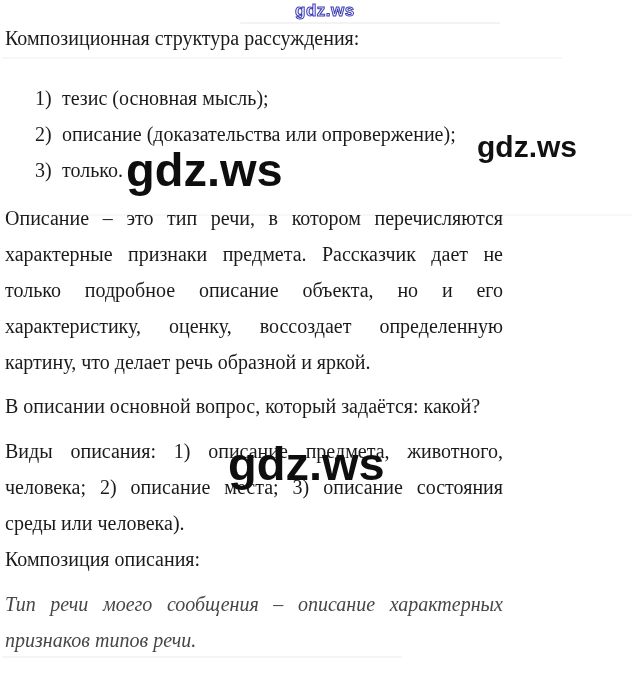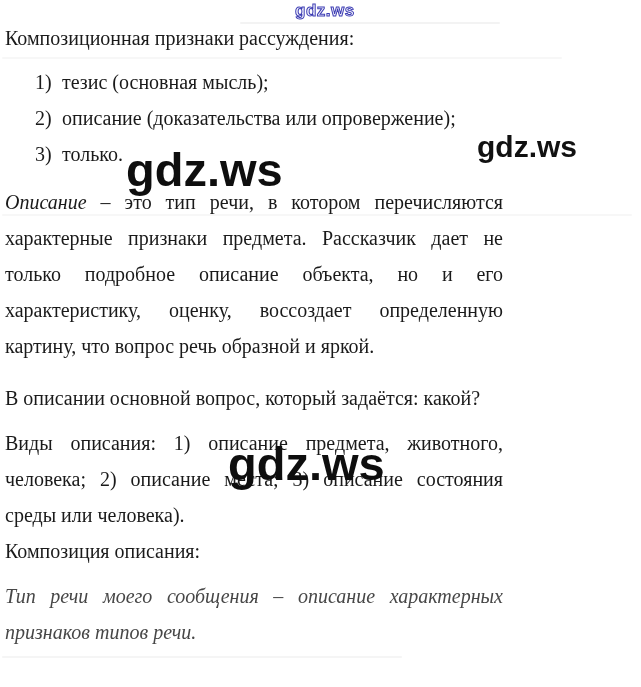--- a/index.html
+++ b/index.html
@@ -15,37 +15,37 @@
     position: relative;
     width: 507px; height: 687px;
     box-sizing: border-box;
     padding: 20px 4px 0 5px;
     background: #ffffff;
   }
   
   p { margin: 0; font-size: 20px; line-height: 36px; }
   .heading { text-align: left; }
   .justify { text-align: justify; }
-  .lead-italic { font-style: italic; }
+  .lead-italic { }
   .conclusion {
     font-style: italic;
     color: #474747;
     margin-top: 9px;
   }
   .olist { margin: 0; }
   .olist .li {
     font-size: 20px;
     line-height: 36px;
     padding-left: 30px;
   }
   .olist.wide .li { line-height: 37px; }
   .olist .num { display: inline-block; width: 27px; }
-  .m-list1 { margin-top: 8px; }
+  .m-list1 { margin-top: 24px; }
   .m-desc { margin-top: 12px; }
-  .m-question { margin-top: 16px; }
+  .m-question { margin-top: 8px; }
   .m-types { margin-top: 9px; }
   .m-head2 { margin-top: 0; }
   .m-list2 { margin-top: 7px; }
   
   .wm {
     position: absolute;
     font-family: "Liberation Sans", sans-serif;
     line-height: 1;
     white-space: nowrap;
     pointer-events: none;
@@ -92,35 +92,35 @@
   <div class="wm wm-top">gdz.ws</div>
   <div class="wm wm-left-large">gdz.ws</div>
   <div class="wm wm-right">gdz.ws</div>
   <div class="wm wm-middle">gdz.ws</div>
 
   <div class="artifact a1"></div>
   <div class="artifact a2"></div>
   <div class="artifact a3"></div>
   <div class="artifact a4"></div>
 
-  <p class="heading">Композиционная признаки рассуждения:</p>
+  <p class="heading">Композиционная структура рассуждения:</p>
 
   <div class="olist m-list1">
     <div class="li">
       <span class="num">1)</span><span>тезис (основная мысль);</span>
     </div>
     <div class="li">
       <span class="num">2)</span><span>описание (доказательства или опровержение);</span>
     </div>
     <div class="li">
       <span class="num">3)</span><span>только.</span>
     </div>
   </div>
 
-  <p class="justify m-desc"><span class="lead-italic">Описание</span><span> – это тип речи, в котором перечисляются характерные признаки предмета. Рассказчик дает не только подробное описание объекта, но и его характеристику, оценку, воссоздает определенную картину, что вопрос речь образной и яркой.</span></p>
+  <p class="justify m-desc"><span class="lead-italic">Описание</span><span> – это тип речи, в котором перечисляются характерные признаки предмета. Рассказчик дает не только подробное описание объекта, но и его характеристику, оценку, воссоздает определенную картину, что делает речь образной и яркой.</span></p>
 
   <p class="m-question">В описании основной вопрос, который задаётся: какой?</p>
 
   <p class="justify m-types">Виды описания: 1) описание предмета, животного, человека; 2) описание места; 3) описание состояния среды или человека).</p>
 
   <p class="heading m-head2">Композиция описания:</p>
 
 
   <p class="justify conclusion">Тип речи моего сообщения – описание характерных признаков типов речи.</p>
 

